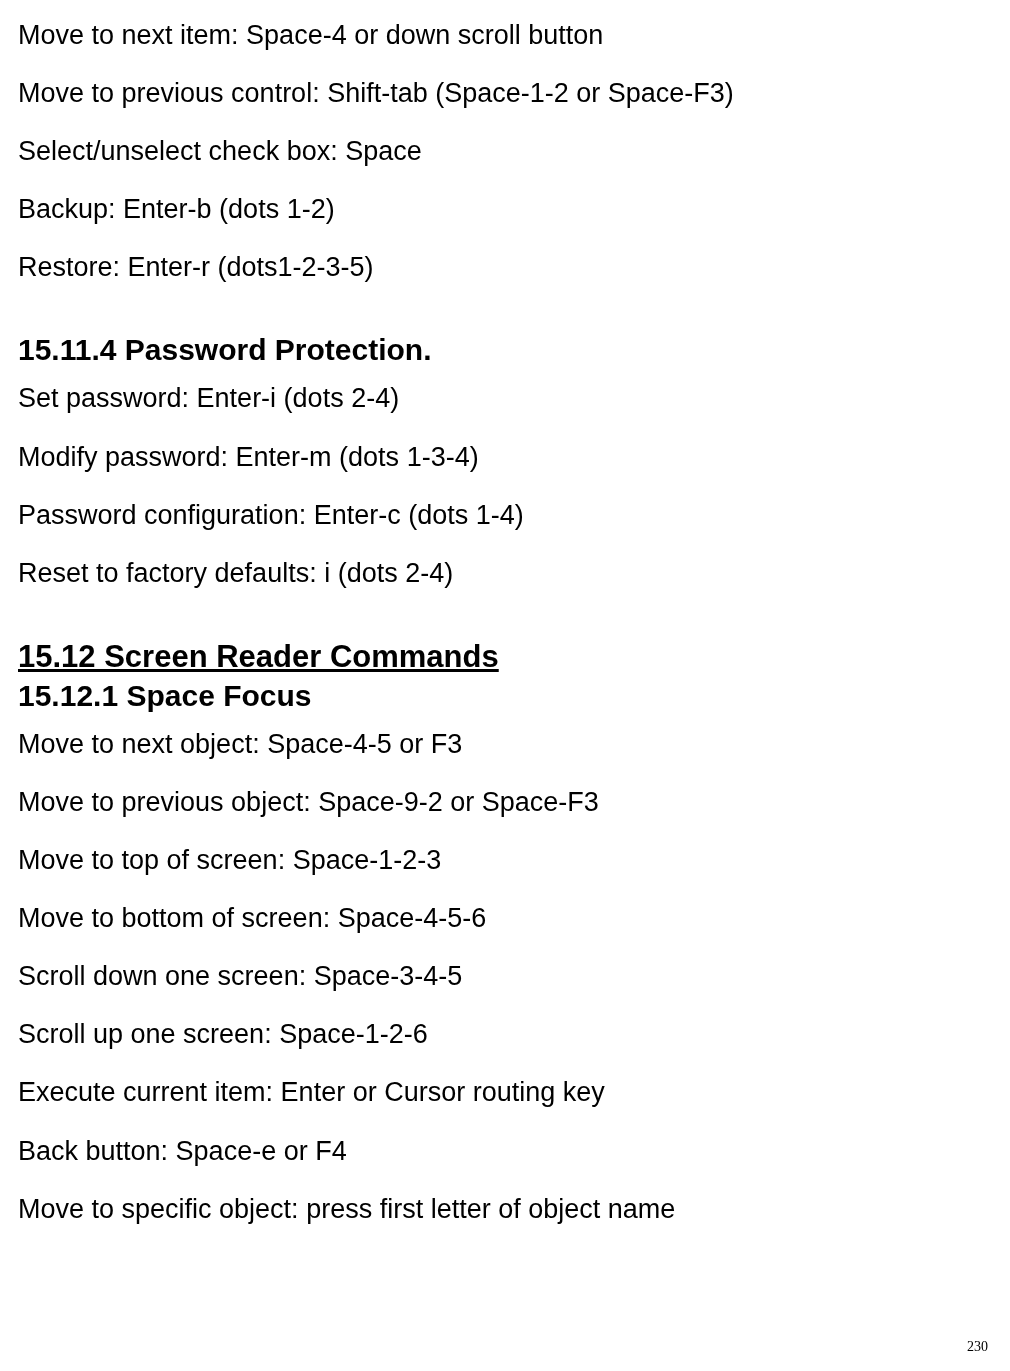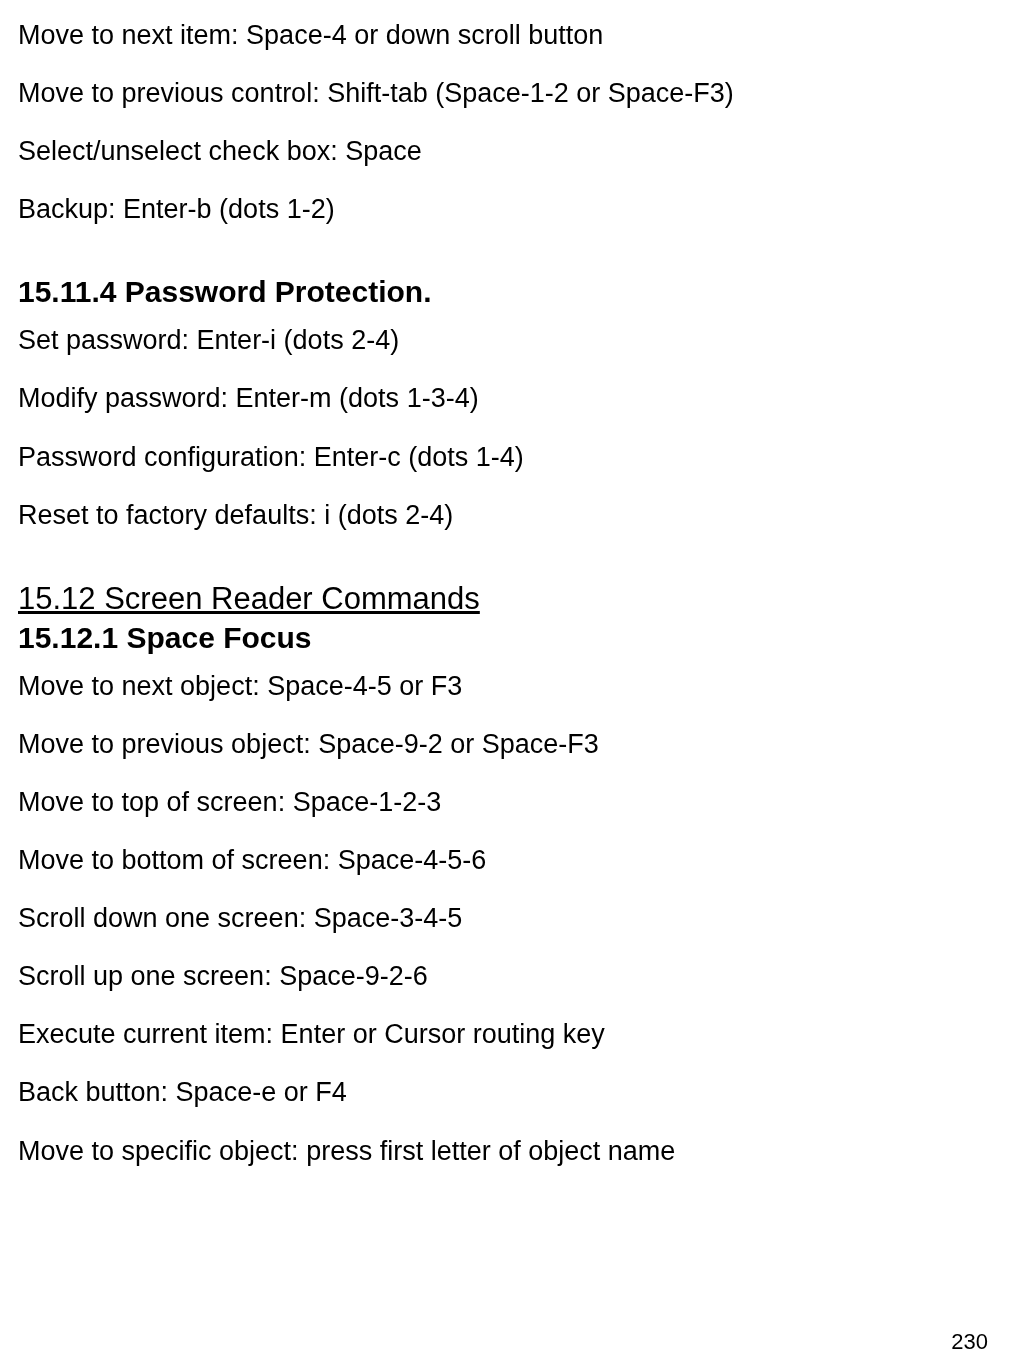--- a/index.html
+++ b/index.html
@@ -25,61 +25,62 @@
       margin-bottom: 23px;
     }
     .heading3 {
       font-size: 30px;
       font-weight: bold;
       margin-top: 48px;
       margin-bottom: 14px;
     }
     .heading2 {
       font-size: 31px;
-      font-weight: normal;
+      font-weight: bold;
       text-decoration: underline;
       margin-top: 48px;
       margin-bottom: 4px;
     }
     .heading3.nomargin-top {
       margin-top: 0;
     }
     .page-number {
       position: absolute;
       bottom: 16px;
       right: 22px;
-      font-family: Liberation Sans, sans-serif;
-      font-size: 22px;
+      font-family: Liberation Serif, serif;
+      font-size: 14px;
     }
   </style>
 </head>
 <body>
 
 <div class="content">
 
   <p class="line">Move to next item: Space-4 or down scroll button</p>
   <p class="line">Move to previous control: Shift-tab (Space-1-2 or Space-F3)</p>
   <p class="line">Select/unselect check box: Space</p>
   <p class="line">Backup: Enter-b (dots 1-2)</p>
+  <p class="line">Restore: Enter-r (dots1-2-3-5)</p>
 
   <h3 class="heading3">15.11.4 Password Protection.</h3>
 
   <p class="line">Set password: Enter-i (dots 2-4)</p>
   <p class="line">Modify password: Enter-m (dots 1-3-4)</p>
   <p class="line">Password configuration: Enter-c (dots 1-4)</p>
   <p class="line">Reset to factory defaults: i (dots 2-4)</p>
 
   <h2 class="heading2">15.12 Screen Reader Commands</h2>
   <h3 class="heading3 nomargin-top">15.12.1 Space Focus</h3>
 
   <p class="line">Move to next object: Space-4-5 or F3</p>
   <p class="line">Move to previous object: Space-9-2 or Space-F3</p>
   <p class="line">Move to top of screen: Space-1-2-3</p>
   <p class="line">Move to bottom of screen: Space-4-5-6</p>
   <p class="line">Scroll down one screen: Space-3-4-5</p>
-  <p class="line">Scroll up one screen: Space-9-2-6</p>
+  <p class="line">Scroll up one screen: Space-1-2-6</p>
   <p class="line">Execute current item: Enter or Cursor routing key</p>
   <p class="line">Back button: Space-e or F4</p>
   <p class="line">Move to specific object: press first letter of object name</p>
 
 </div>
 
 <div class="page-number">230</div>
 
 </body></html>

